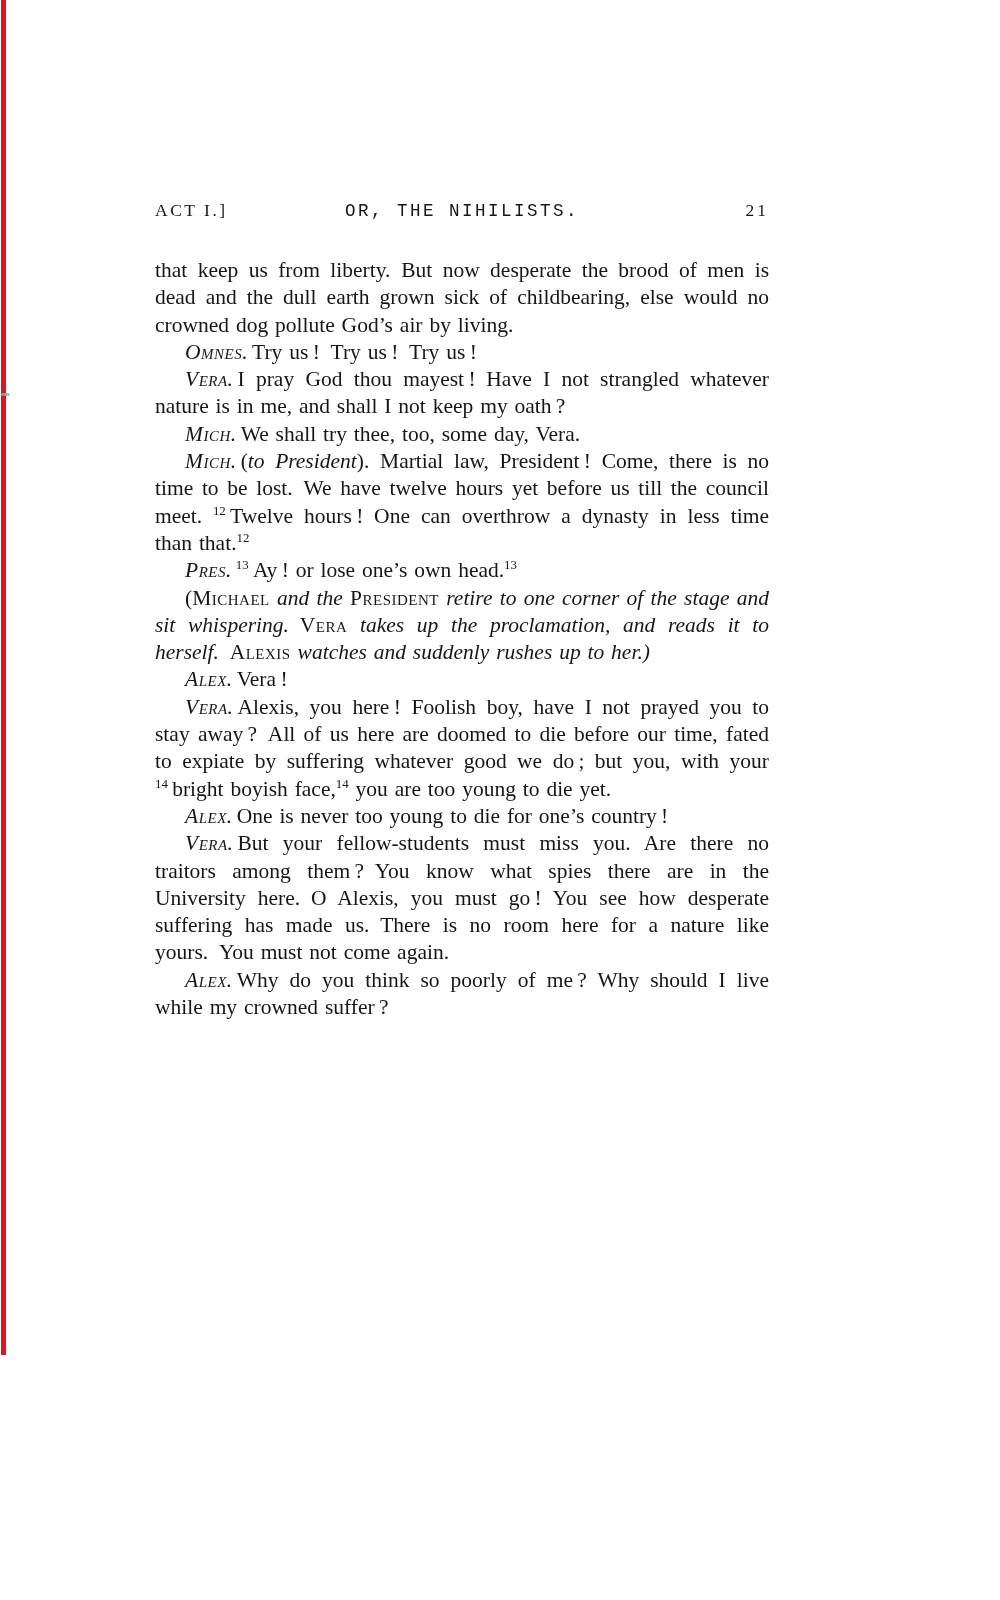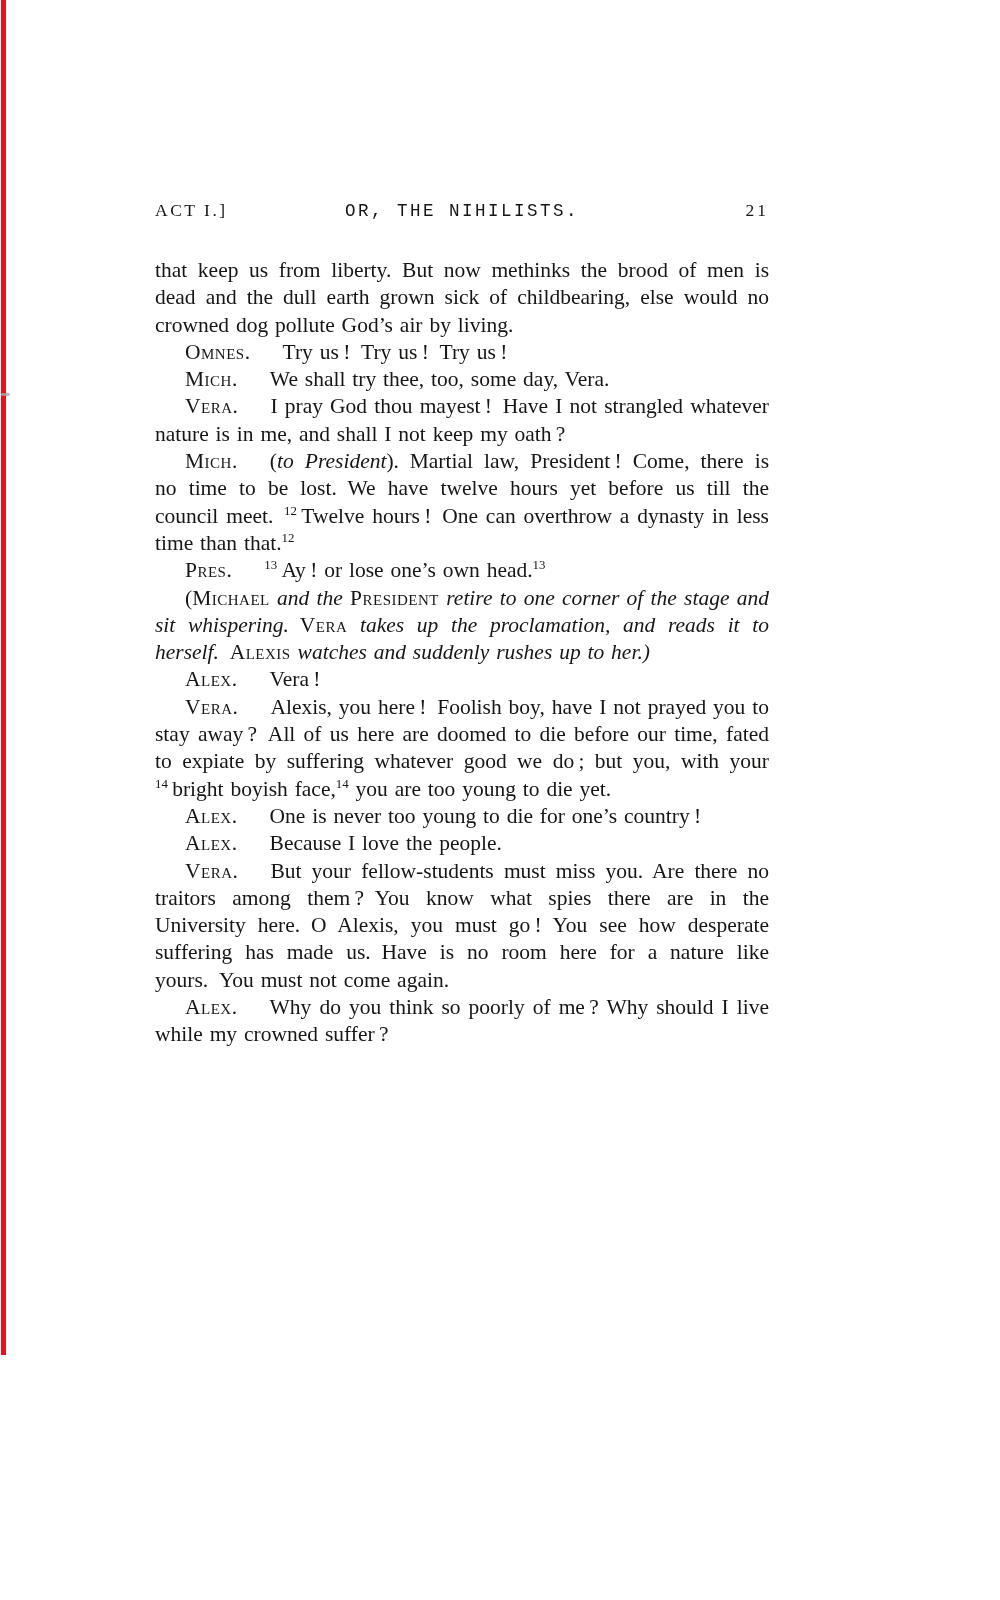--- a/index.html
+++ b/index.html
@@ -46,21 +46,21 @@
   .page-body p.para {
     margin: 0;
     font-size: 21.5px;
     line-height: 27.3px;
     text-align: justify;
     word-spacing: 1.5px;
   }
   .para.indent { text-indent: 30px; }
   .seg-n  { }
   .seg-sc { font-variant: small-caps; letter-spacing: .5px; }
-  .para.dialogue > .seg-sc:first-child { margin-right: 32px; }
+  .para.dialogue > .seg-sc:first-child { margin-right: 4px; font-style: italic; }
   .seg-i  { font-style: italic; }
   .seg-sup{
     vertical-align: super;
     font-size: 0.6em;
     line-height: 0;
     letter-spacing: 0;
   }
 </style>
 </head>
 <body>
@@ -68,28 +68,27 @@
 <div class="page">
   <div class="red-margin-line" style="background: rgb(232, 16, 28);"></div>
   <div class="scan-speck"></div>
   <div class="content">
     <div class="running-header">
       <span class="rh-left">ACT I.]</span>
       <span class="rh-center">OR, THE NIHILISTS.</span>
       <span class="rh-right">21</span>
     </div>
     <div class="page-body">
-        <p class="para prose"><span class="seg-n">that keep us from liberty. But now methinks the brood of men is dead and the dull earth grown sick of childbearing, else would no crowned dog pollute God’s air by living.</span></p>
+        <p class="para prose"><span class="seg-n">that keep us from liberty. But now desperate the brood of men is dead and the dull earth grown sick of childbearing, else would no crowned dog pollute God’s air by living.</span></p>
         <p class="para dialogue indent"><span class="seg-sc">Omnes.</span><span class="seg-n">Try us ! Try us ! Try us !</span></p>
+        <p class="para dialogue indent"><span class="seg-sc">Vera.</span><span class="seg-n">I pray God thou mayest ! Have I not strangled whatever nature is in me, and shall I not keep my oath ?</span></p>
         <p class="para dialogue indent"><span class="seg-sc">Mich.</span><span class="seg-n">We shall try thee, too, some day, Vera.</span></p>
-        <p class="para dialogue indent"><span class="seg-sc">Vera.</span><span class="seg-n">I pray God thou mayest ! Have I not strangled whatever nature is in me, and shall I not keep my oath ?</span></p>
         <p class="para dialogue indent"><span class="seg-sc">Mich.</span><span class="seg-n">(</span><span class="seg-i">to President</span><span class="seg-n">). Martial law, President ! Come, there is no time to be lost. We have twelve hours yet before us till the council meet. </span><span class="seg-sup">12</span><span class="seg-n"> Twelve hours ! One can overthrow a dynasty in less time than that.</span><span class="seg-sup">12</span></p>
         <p class="para dialogue indent"><span class="seg-sc">Pres.</span><span class="seg-sup">13</span><span class="seg-n"> Ay ! or lose one’s own head.</span><span class="seg-sup">13</span></p>
         <p class="para stage indent"><span class="seg-n">(</span><span class="seg-sc">Michael</span><span class="seg-i"> and the </span><span class="seg-sc">President</span><span class="seg-i"> retire to one corner of the stage and sit whispering. </span><span class="seg-sc">Vera</span><span class="seg-i"> takes up the proclamation, and reads it to herself. </span><span class="seg-sc">Alexis</span><span class="seg-i"> watches and suddenly rushes up to her.)</span></p>
         <p class="para dialogue indent"><span class="seg-sc">Alex.</span><span class="seg-n">Vera !</span></p>
         <p class="para dialogue indent"><span class="seg-sc">Vera.</span><span class="seg-n">Alexis, you here ! Foolish boy, have I not prayed you to stay away ? All of us here are doomed to die before our time, fated to expiate by suffering whatever good we do ; but you, with your </span><span class="seg-sup">14</span><span class="seg-n"> bright boyish face,</span><span class="seg-sup">14</span><span class="seg-n"> you are too young to die yet.</span></p>
         <p class="para dialogue indent"><span class="seg-sc">Alex.</span><span class="seg-n">One is never too young to die for one’s country !</span></p>
-        <p class="para dialogue indent"><span class="seg-sc">Alex.</span><span class="seg-n">Because I love the people.</span></p>
-        <p class="para dialogue indent"><span class="seg-sc">Vera.</span><span class="seg-n">But your fellow-students must miss you. Are there no traitors among them ? You know what spies there are in the University here. O Alexis, you must go ! You see how desperate suffering has made us. Have is no room here for a nature like yours. You must not come again.</span></p>
+        <p class="para dialogue indent"><span class="seg-sc">Vera.</span><span class="seg-n">But your fellow-students must miss you. Are there no traitors among them ? You know what spies there are in the University here. O Alexis, you must go ! You see how desperate suffering has made us. There is no room here for a nature like yours. You must not come again.</span></p>
         <p class="para dialogue indent"><span class="seg-sc">Alex.</span><span class="seg-n">Why do you think so poorly of me ? Why should I live while my crowned suffer ?</span></p>
       </div>
   </div>
 </div>
 
 </body></html>

